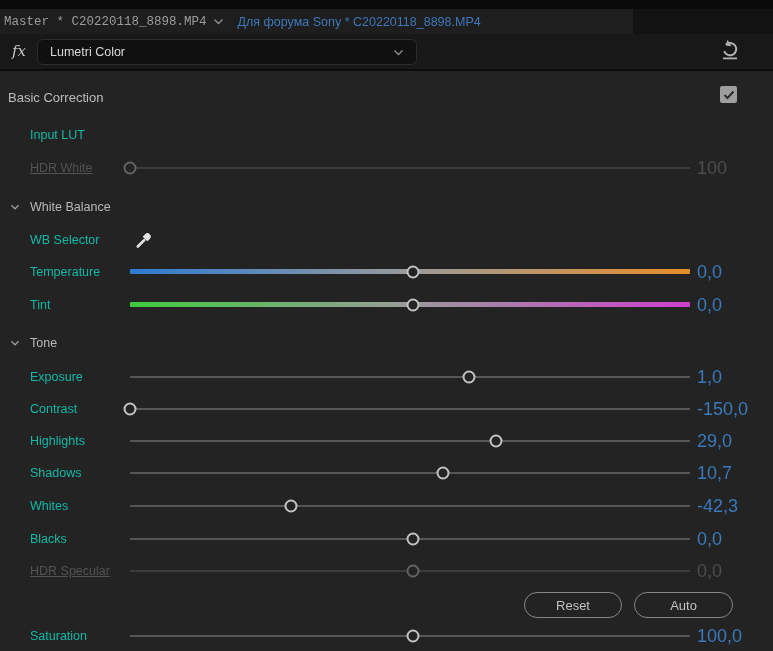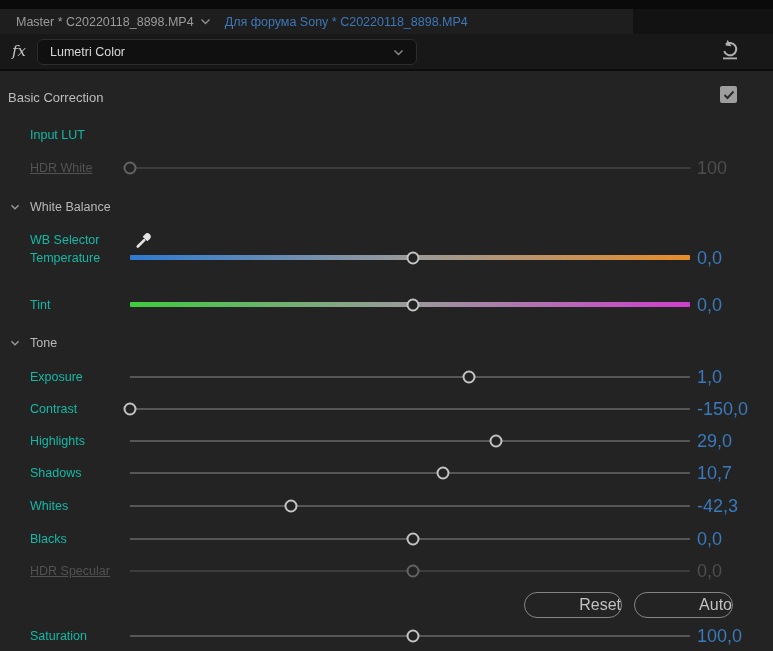--- a/index.html
+++ b/index.html
@@ -6,21 +6,21 @@
   html,body { width:773px; height:651px; background:#232323; overflow:hidden;
     font-family:"Liberation Sans", sans-serif; }
   #app { position:relative; width:773px; height:651px; background:#232323; }
 
   
   .top-black { position:absolute; left:0; top:0; width:773px; height:9px; background:#0a0a0a; }
   .tabbar { position:absolute; left:0; top:9px; width:773px; height:25px; background:#1e1e1e;
     display:flex; align-items:center; }
   .tabbar .empty-right { position:absolute; right:0; top:0; width:140px; height:25px; background:#121212; }
   .tab-text { font-size:12.5px; color:#9b9b9b; white-space:nowrap; }
-  .tab-master { margin-left:16px; }
+  .tab-master { margin-left:4px;font-family:Liberation Mono, monospace; }
   .tab-chevron { margin-left:6px; color:#8f8f8f; display:flex; align-items:center; }
   .tab-seq { margin-left:14px; color:#3d77b8; }
 
   
   .fxbar { position:absolute; left:0; top:34px; width:773px; height:35px; background:#181818; }
   .fx-glyph { position:absolute; left:12px; top:8px; font-family:"DejaVu Serif", serif;
     font-style:italic; font-size:15px; color:#c6c6c6; }
   .effect-select { position:absolute; left:37px; top:5px; width:380px; height:26px;
     background:#101010; border:1px solid #2d2d2d; border-radius:6px;
     display:flex; align-items:center; cursor:pointer; }
@@ -66,22 +66,22 @@
     display:flex; align-items:center; cursor:pointer; }
   .lut-select .sel-text { margin-left:10px; font-size:12.5px; color:#d8d8d8; }
   .lut-select .sel-chevron { position:absolute; right:10px; color:#8a8a8a; display:flex; }
 
   
   .wb-picker { position:absolute; left:132px; top:1px; width:24px; height:22px;
     display:flex; align-items:center; justify-content:center; cursor:pointer; }
 
   
   .btn { position:absolute; height:26px; border:1.5px solid #858585; border-radius:13px;
-    background:transparent; color:#c2c2c2; font-size:16px;
-    font-family:"Liberation Sans", sans-serif; cursor:pointer;text-align:right; }
+    background:transparent; color:#c2c2c2; font-size:13px;
+    font-family:"Liberation Sans", sans-serif; cursor:pointer; }
   .btn-reset { left:524px; top:0; width:98px; }
   .btn-auto  { left:634px; top:0; width:99px; }
 </style>
 </head>
 <body>
 
 <div id="app">
 
   <div class="top-black"></div>
 
@@ -152,21 +152,21 @@
 
     <div class="prow" style="top:124px">
       <span class="sec-chevron">
         <svg width="10" height="7" viewBox="0 0 11 7">
             <polyline points="1.5,1.5 5.5,5.5 9.5,1.5" fill="none" stroke="currentColor" stroke-width="1.4"></polyline>
           </svg>
       </span>
       <span class="sub-title">White Balance</span>
     </div>
 
-    <div class="prow" style="top:175px">
+    <div class="prow" style="top:189px">
       <span class="row-label">Temperature</span>
       <div class="slider">
         <div class="track gradient" style="background: linear-gradient(to right, rgb(46, 123, 210), rgb(154, 154, 154) 50%, rgb(231, 140, 40));"></div>
         <div class="knob" style="left: 50.5%;"></div>
       </div>
       <span class="row-value">0,0</span>
     </div>
 
     <div class="prow" style="top:222px">
       <span class="row-label">Tint</span>

